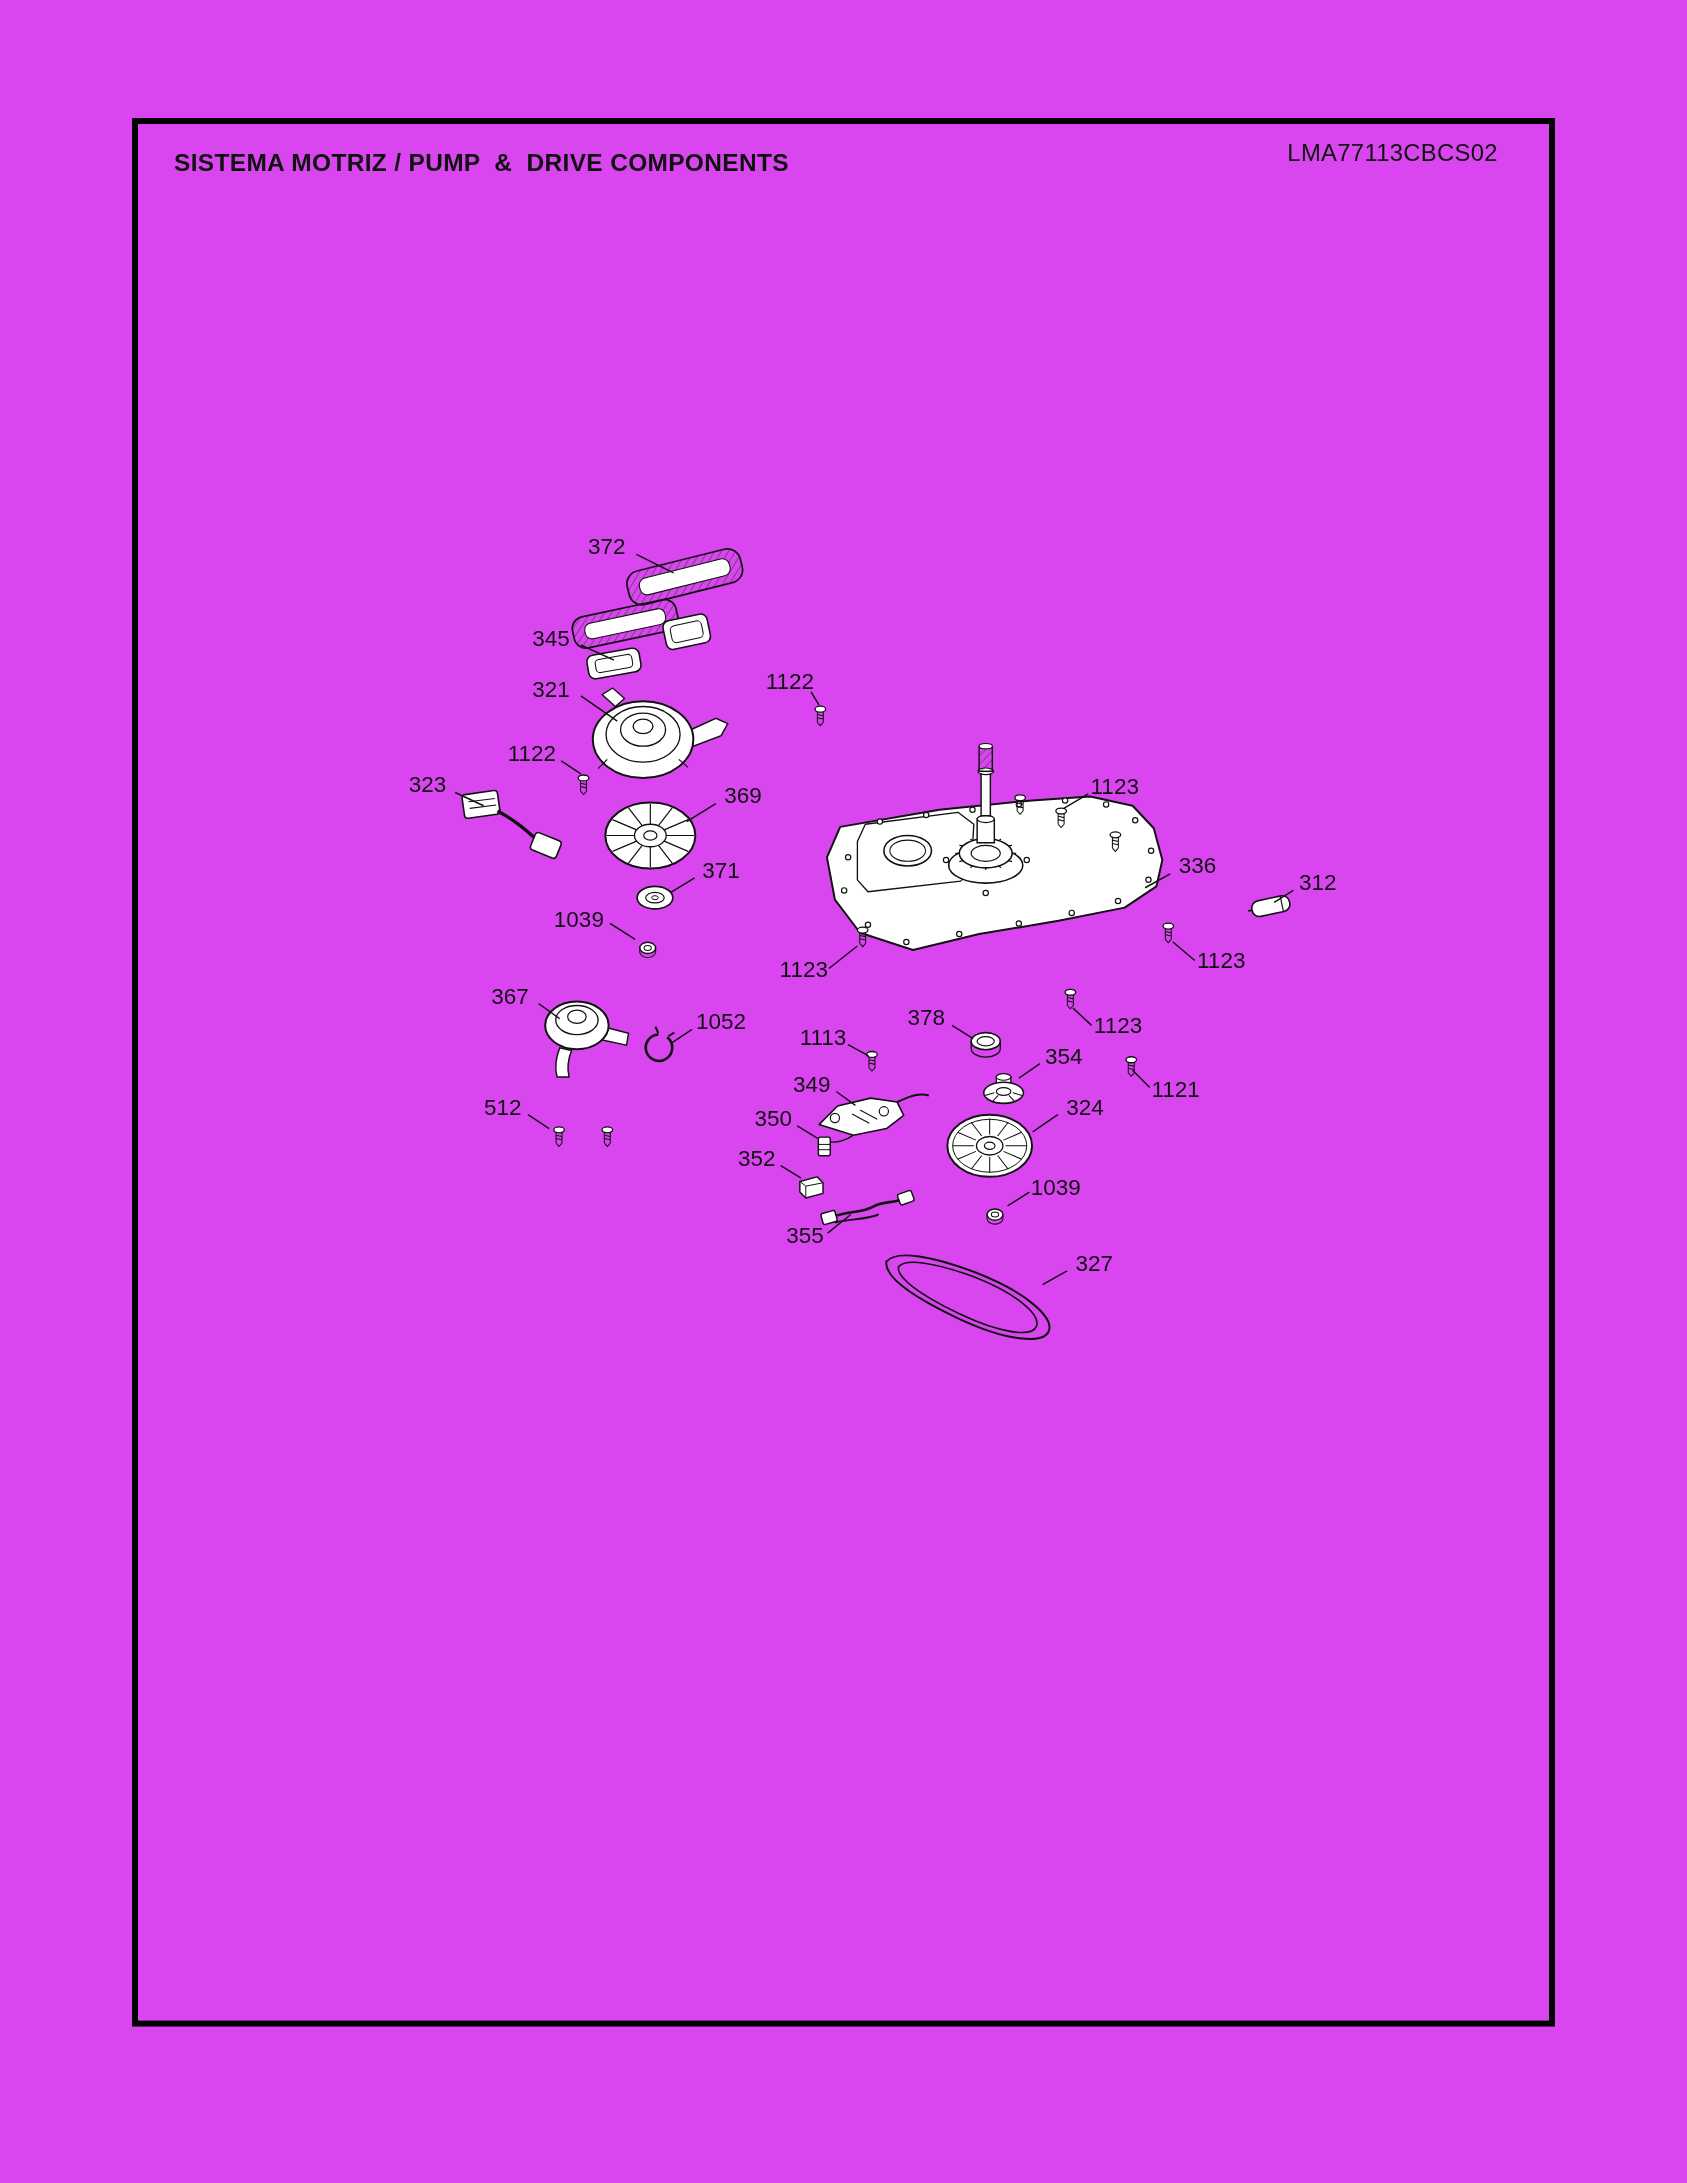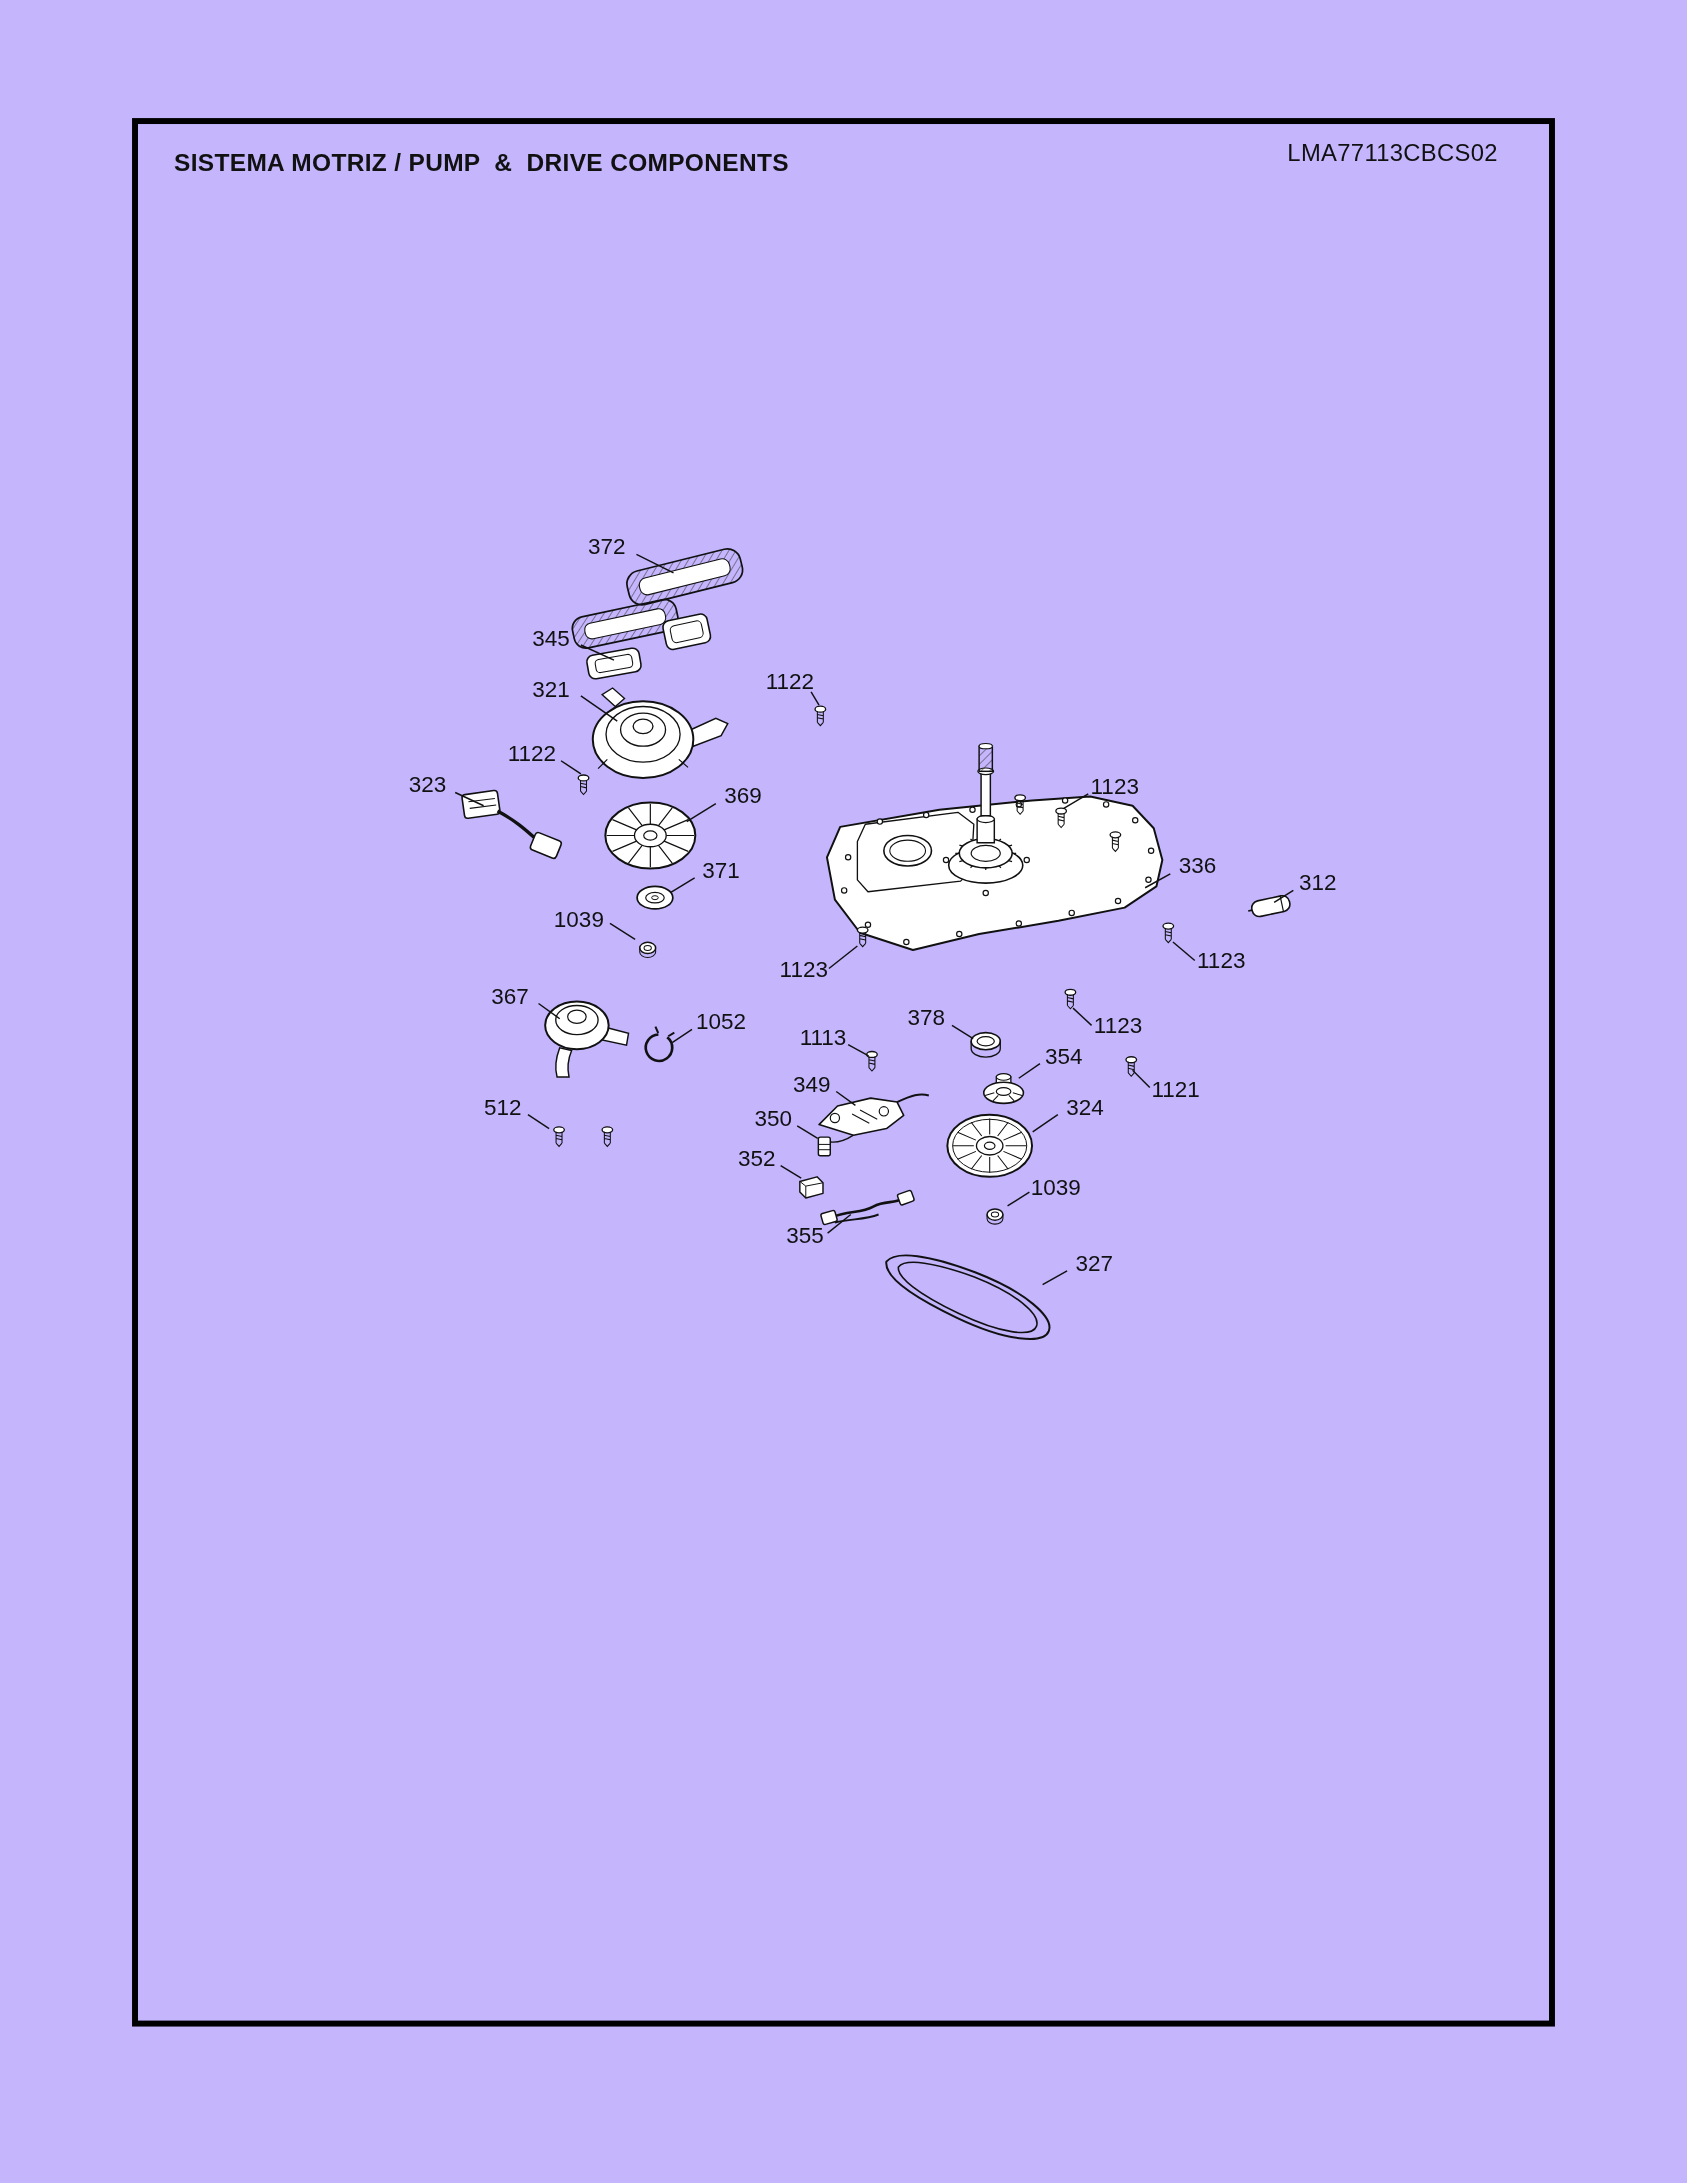--- a/index.html
+++ b/index.html
@@ -1,16 +1,16 @@
 <!DOCTYPE html>
 <html style="font-size:10.6px"><head>
 <meta charset="utf-8">
 <style>
   html,body{margin:0;padding:0;background:#e8e8e8}
-  .page{width:1687px;height:2183px;position:relative;background:#c4b5fd;font-family:"Liberation Sans",sans-serif}
+  .page{width:1687px;height:2183px;position:relative;background:#d946ef;font-family:"Liberation Sans",sans-serif}
   svg{display:block;position:absolute;left:0;top:0}
   text{font-family:"Liberation Sans",sans-serif;fill:#111}
   .title{font-size:37px;font-weight:bold;letter-spacing:0.5px;white-space:pre}
   .docid{font-size:36px;letter-spacing:0.5px}
   .callout{font-size:34px;text-anchor:middle}
   .leader{stroke:#111;stroke-width:2.2}
   .ol{fill:#ffffff;stroke:#111}
   .nf{fill:none;stroke:#111}
 </style>
 </head>

